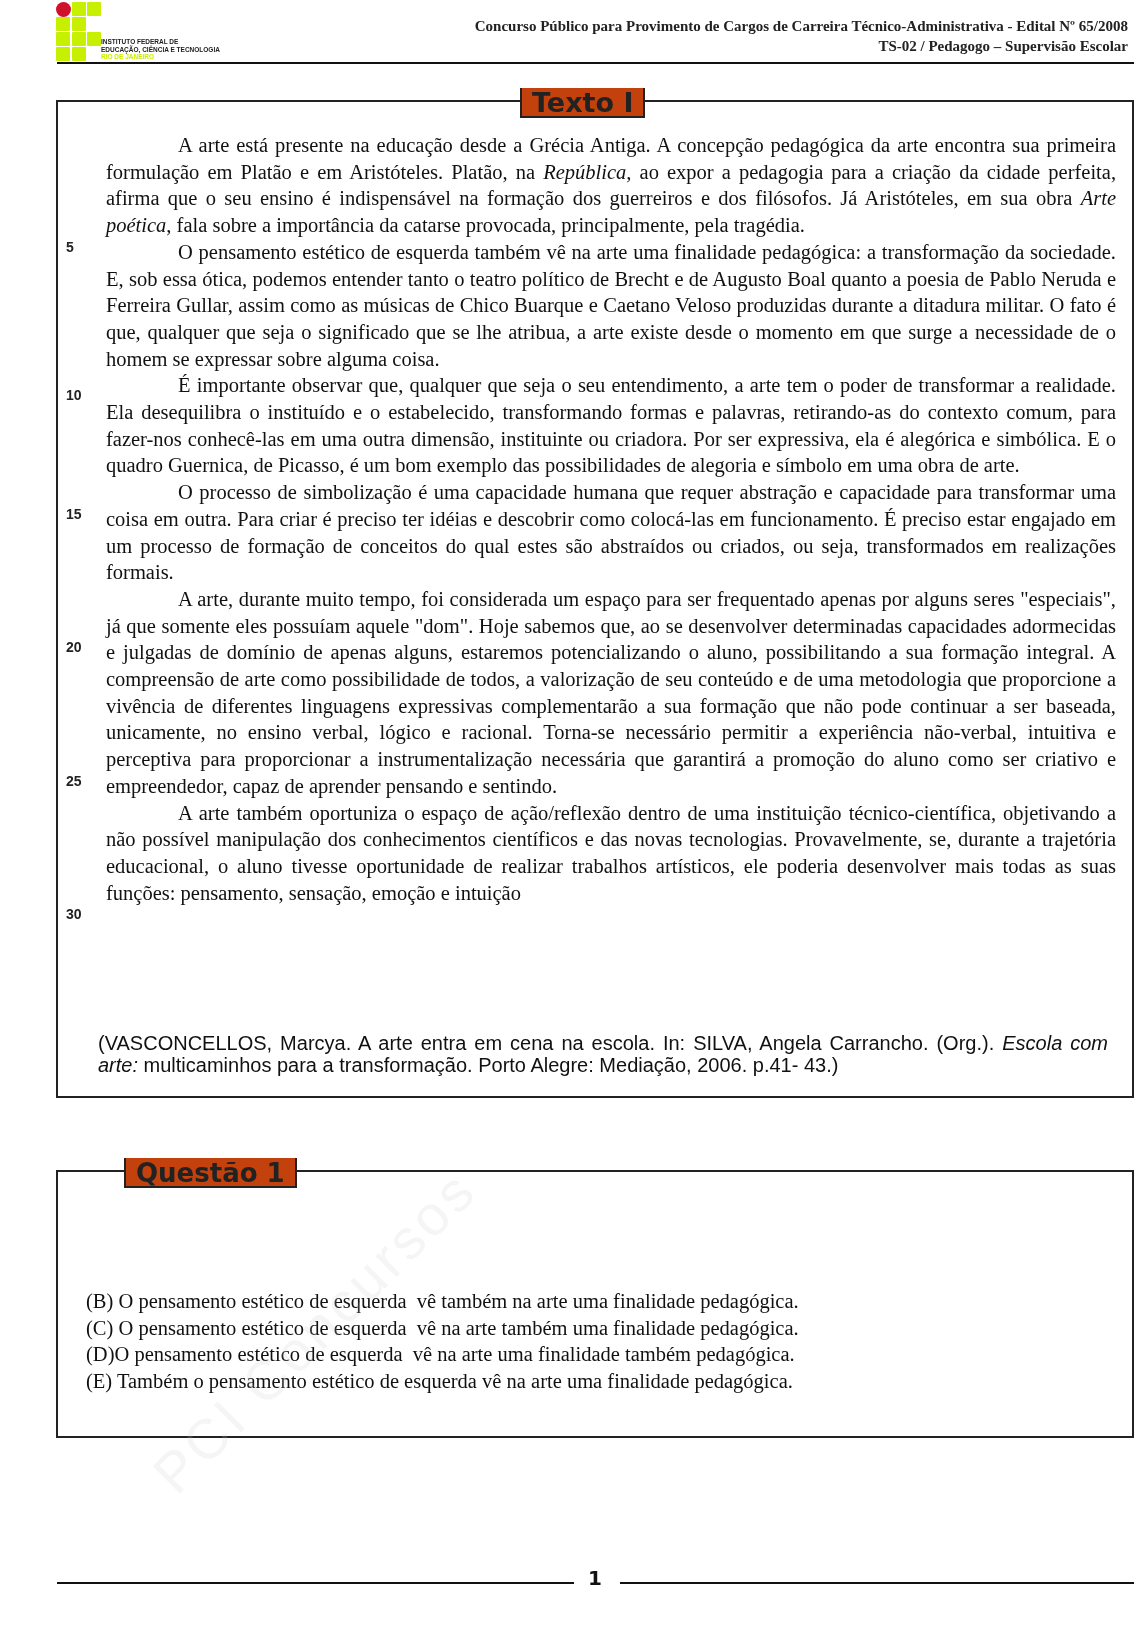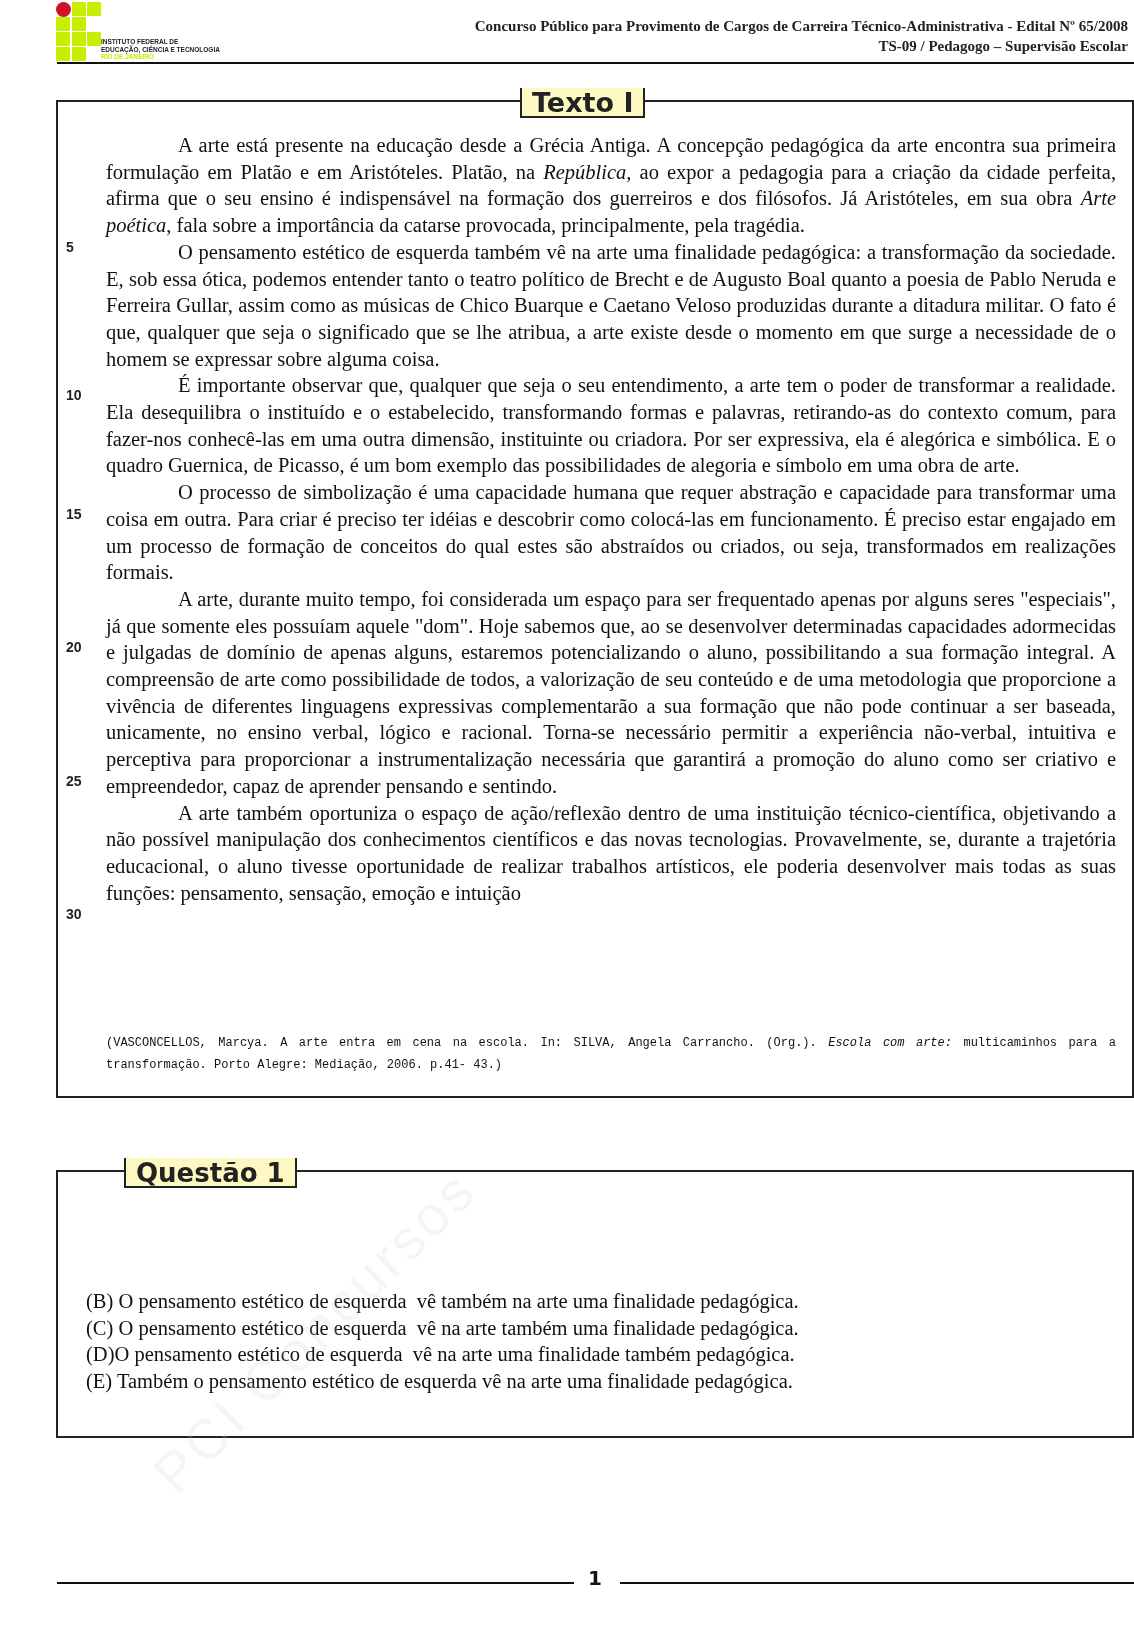--- a/index.html
+++ b/index.html
@@ -10,32 +10,32 @@
   .logo { position: absolute; left: 56px; top: 2px; width: 190px; height: 58px; }
   .logo .sq { position: absolute; width: 14px; height: 14px; background: #c6f000; border-radius: 1px; }
   .logo .dot { position: absolute; width: 15px; height: 15px; background: #d0112b; border-radius: 50%; }
   .logo-text { position: absolute; left: 45px; top: 36px; font-family: "Liberation Sans", sans-serif; font-size: 6.5px; font-weight: bold; line-height: 7.5px; color: #222; }
   .logo-text .rj { color: #c6f000; }
   .header-title { position: absolute; right: 6px; top: 16px; text-align: right; font-family: Liberation Serif, serif; font-weight: bold; font-size: 15px; line-height: 20px; color: #222; }
   .header-rule { position: absolute; left: 57px; right: 0; top: 62px; height: 2px; background: #111; }
 
   
   .box { position: absolute; border: 2px solid #222; box-sizing: border-box; }
-  .box-title { position: absolute; background: #fef9c3; border: 2px solid #222; border-top: none; font-family: "DejaVu Sans", sans-serif; font-weight: bold; color: #222; padding: 0 10px; line-height: 30px; height: 30px; box-sizing: border-box; }
+  .box-title { position: absolute; background: #c2410c; border: 2px solid #222; border-top: none; font-family: "DejaVu Sans", sans-serif; font-weight: bold; color: #222; padding: 0 10px; line-height: 30px; height: 30px; box-sizing: border-box; }
 
   .texto { left: 56px; top: 100px; width: 1078px; height: 998px; }
   .texto .box-title { left: 462px; top: -14px; font-size: 27px; }
 
   .passage { position: absolute; left: 48px; top: 30px; width: 1010px; font-family: "Liberation Serif", serif; font-size: 20.5px; line-height: 26.7px; text-align: justify; }
   .passage p { margin: 0; text-indent: 72px; }
   .passage em { }
   .line-nums { position: absolute; left: 8px; top: 30px; width: 30px; font-family: "Liberation Sans", sans-serif; font-weight: bold; font-size: 14px; color: #222; }
   .line-nums span { position: absolute; left: 0; }
 
-  .citation { position: absolute; left: 48px; top: 930px; width: 1010px; font-family: Liberation Mono, monospace; font-size: 12px; line-height: 22px; text-align: justify; }
+  .citation { position: absolute; left: 40px; top: 930px; width: 1010px; font-family: Liberation Sans, sans-serif; font-size: 20px; line-height: 22px; text-align: justify; }
   .citation em { font-style: italic; }
 
   .questao { left: 56px; top: 1170px; width: 1078px; height: 268px; padding-left: 44px; }
   .questao .box-title { left: 66px; top: -14px; font-size: 26px; }
   .q-stem { position: absolute; left: 28px; top: 32px; width: 1035px; font-family: "Liberation Serif", serif; font-size: 20.5px; line-height: 26.5px; }
   .q-stem em { font-style: italic; }
   .options { position: absolute; left: 28px; top: 116px; font-family: "Liberation Serif", serif; font-size: 20.5px; line-height: 26.5px; }
   .option { white-space: pre; cursor: pointer; }
 
   
@@ -62,21 +62,21 @@
     <div class="sq" style="left:0;top:45px;"></div>
     <div class="sq" style="left:16px;top:45px;"></div>
     <div class="logo-text">
       <div>INSTITUTO FEDERAL DE</div>
       <div>EDUCAÇÃO, CIÊNCIA E TECNOLOGIA</div>
       <div class="rj">RIO DE JANEIRO</div>
     </div>
   </div>
   <div class="header-title">
     <div>Concurso Público para Provimento de Cargos de Carreira Técnico-Administrativa - Edital Nº 65/2008</div>
-    <div>TS-09 / Pedagogo – Supervisão Escolar</div>
+    <div>TS-02 / Pedagogo – Supervisão Escolar</div>
   </div>
   <div class="header-rule"></div>
 </div>
 
 <div class="box texto">
   <div class="box-title">Texto I</div>
 
   <div class="line-nums">
     <span style="top:107px;">5</span>
     <span style="top:255px;">10</span>

